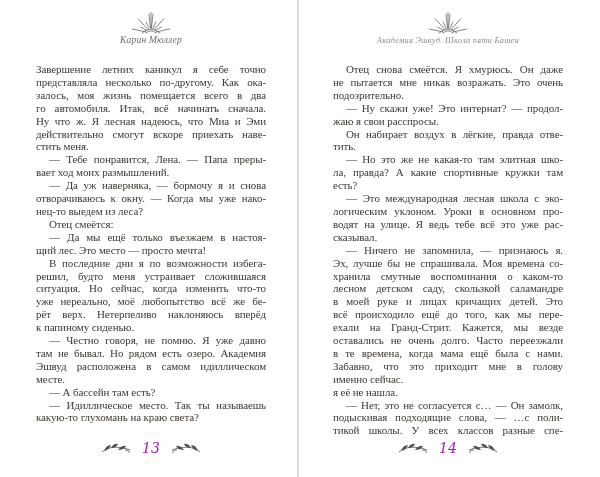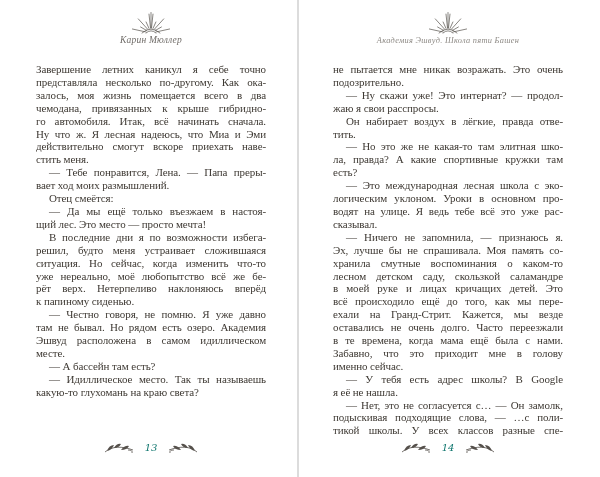--- a/index.html
+++ b/index.html
@@ -31,21 +31,21 @@
   .line.endline { text-align-last:left; }
   .line.indent  { text-indent:13px; }
 
   .page-footer {
     position:absolute; top:441px; left:0; width:100%;
     display:flex; align-items:center; justify-content:center; gap:11px;
     color:#46413c;
   }
   .page-num {
     font-family:"DejaVu Serif",serif; font-style:italic;
-    font-size:10px; line-height:14px; color:#0f766e;
+    font-size:14px; line-height:14px; color:#a21caf;
   }
   .flourish { display:block; }
   .flourish.mirror { transform:scaleX(-1); }
 </style>
 </head>
 <body>
 
 <div class="spread">
 
   <div class="gutter"></div>
@@ -67,29 +67,33 @@
         <path d="M13,25 Q22,17 31,25"></path>
         <path d="M17,25 Q22,20.5 27,25"></path>
       </svg>
       <span class="header-title">Карин Мюллер</span>
     </div>
     <div class="body-text">
         <div class="para">
           <div class="line">Завершение летних каникул я себе точно</div>
           <div class="line">представляла несколько по-другому. Как ока-</div>
           <div class="line">залось, моя жизнь помещается всего в два</div>
-          <div class="line">чемодана, привязанных к крыше гибридно-</div>
           <div class="line">го автомобиля. Итак, всё начинать сначала.</div>
           <div class="line">Ну что ж. Я лесная надеюсь, что Миа и Эми</div>
           <div class="line">действительно смогут вскоре приехать наве-</div>
           <div class="line endline">стить меня.</div>
         </div>
         <div class="para">
           <div class="line indent">— Тебе понравится, Лена. — Папа преры-</div>
           <div class="line endline">вает ход моих размышлений.</div>
+        </div>
+        <div class="para">
+          <div class="line indent">— Да уж наверняка, — бормочу я и снова</div>
+          <div class="line">отворачиваюсь к окну. — Когда мы уже нако-</div>
+          <div class="line endline">нец-то выедем из леса?</div>
         </div>
         <div class="para">
           <div class="line indent endline">Отец смеётся:</div>
         </div>
         <div class="para">
           <div class="line indent">— Да мы ещё только въезжаем в настоя-</div>
           <div class="line endline">щий лес. Это место — просто мечта!</div>
         </div>
         <div class="para">
           <div class="line indent">В последние дни я по возможности избега-</div>
@@ -146,20 +150,21 @@
         <line x1="25.3" y1="21.3" x2="34.7" y2="10.9"></line>
         <line x1="26.3" y1="22.5" x2="32.4" y2="19.0"></line>
         <line x1="26.9" y1="24.0" x2="40.6" y2="21.0"></line>
         <path d="M13,25 Q22,17 31,25"></path>
         <path d="M17,25 Q22,20.5 27,25"></path>
       </svg>
       <span class="header-title small">Академия Эшвуд. Школа пяти Башен</span>
     </div>
     <div class="body-text">
         <div class="para">
+          <div class="line indent">Отец снова смеётся. Я хмурюсь. Он даже</div>
           <div class="line">не пытается мне никак возражать. Это очень</div>
           <div class="line endline">подозрительно.</div>
         </div>
         <div class="para">
           <div class="line indent">— Ну скажи уже! Это интернат? — продол-</div>
           <div class="line endline">жаю я свои расспросы.</div>
         </div>
         <div class="para">
           <div class="line indent">Он набирает воздух в лёгкие, правда отве-</div>
           <div class="line endline">тить.</div>
@@ -170,33 +175,32 @@
           <div class="line endline">есть?</div>
         </div>
         <div class="para">
           <div class="line indent">— Это международная лесная школа с эко-</div>
           <div class="line">логическим уклоном. Уроки в основном про-</div>
           <div class="line">водят на улице. Я ведь тебе всё это уже рас-</div>
           <div class="line endline">сказывал.</div>
         </div>
         <div class="para">
           <div class="line indent">— Ничего не запомнила, — признаюсь я.</div>
-          <div class="line">Эх, лучше бы не спрашивала. Моя память со-</div>
+          <div class="line">Эх, лучше бы не спрашивала. Моя времена со-</div>
           <div class="line">хранила смутные воспоминания о каком-то</div>
           <div class="line">лесном детском саду, скользкой саламандре</div>
           <div class="line">в моей руке и лицах кричащих детей. Это</div>
           <div class="line">всё происходило ещё до того, как мы пере-</div>
           <div class="line">ехали на Гранд-Стрит. Кажется, мы везде</div>
           <div class="line">оставались не очень долго. Часто переезжали</div>
           <div class="line">в те времена, когда мама ещё была с нами.</div>
           <div class="line">Забавно, что это приходит мне в голову</div>
           <div class="line endline">именно сейчас.</div>
         </div>
         <div class="para">
-          <div class="line indent">— У тебя есть адрес школы? В Google</div>
           <div class="line endline">я её не нашла.</div>
         </div>
         <div class="para">
           <div class="line indent">— Нет, это не согласуется с… — Он замолк,</div>
           <div class="line">подыскивая подходящие слова, — …с поли-</div>
           <div class="line">тикой школы. У всех классов разные спе-</div>
         </div>
       </div>
     <div class="page-footer">
       <svg class="flourish" width="30" height="13" viewBox="0 0 30 13">

